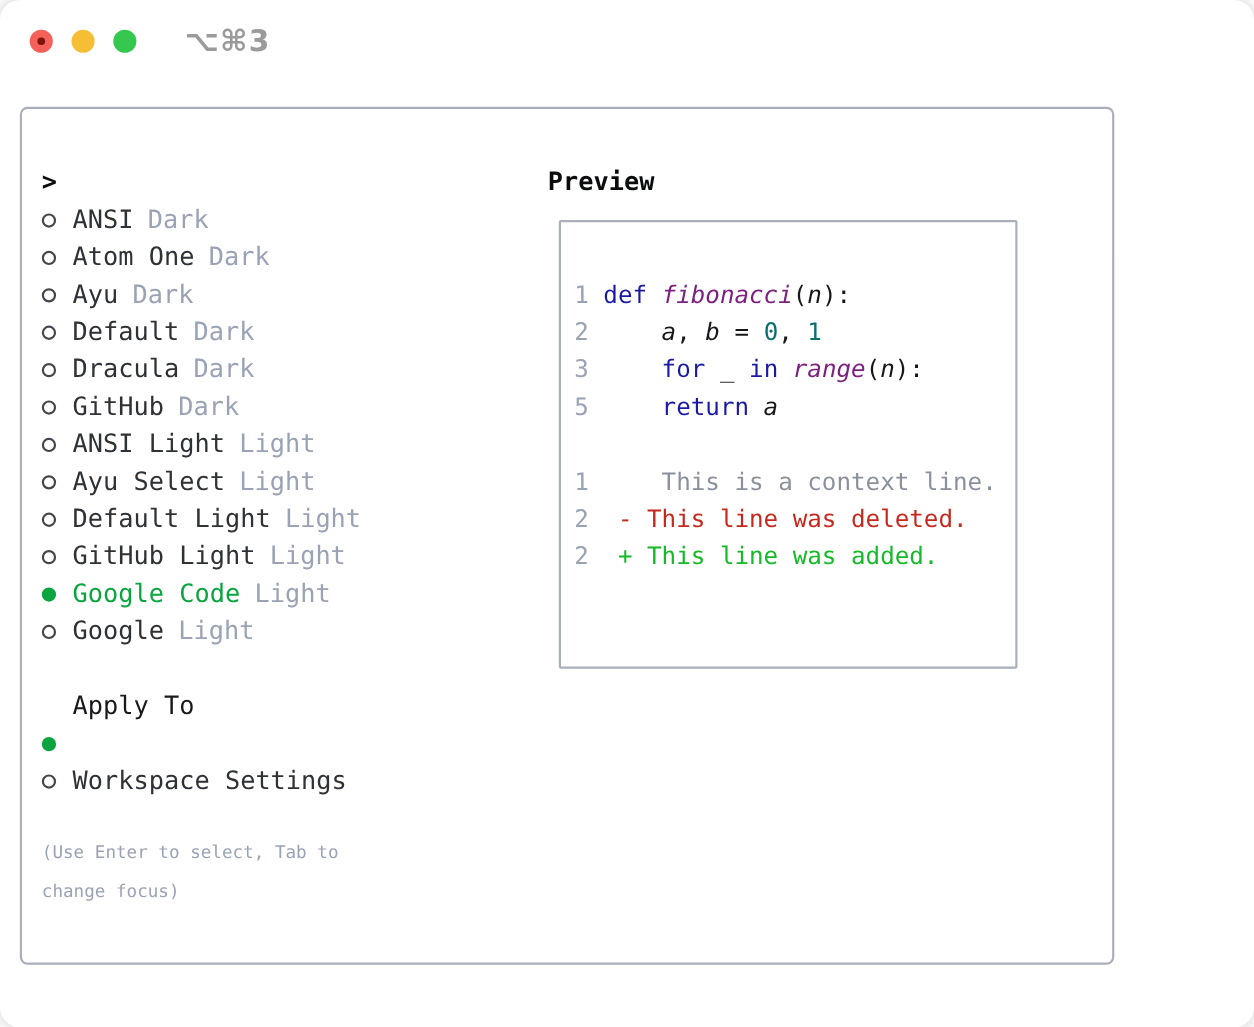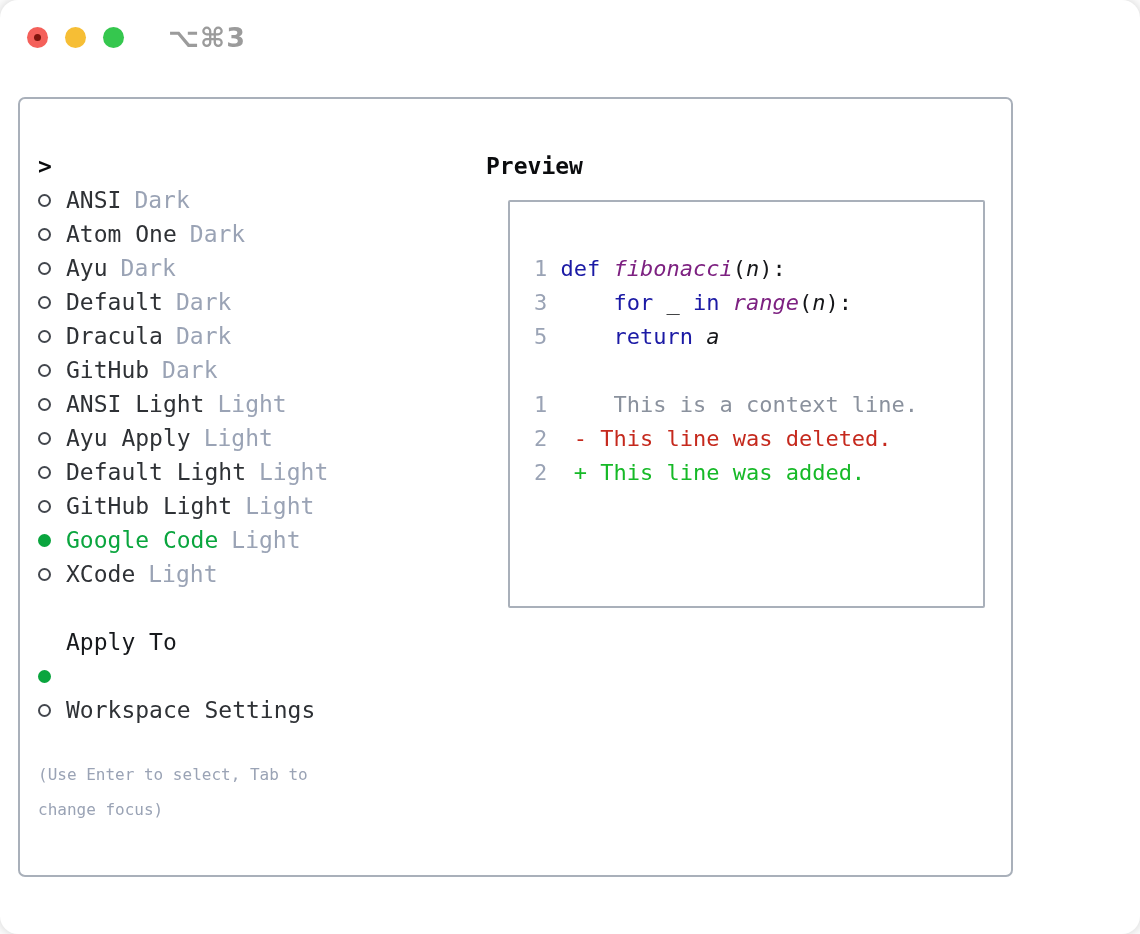--- a/index.html
+++ b/index.html
@@ -32,26 +32,26 @@
   .hdr .prefix{margin-right:14px;}
   .bullet{width:13px;height:13px;border:2px solid #43474e;border-radius:50%;box-sizing:border-box;margin-right:15px;flex:none;}
   .row.selected .bullet{background:var(--accent_green);border-color:var(--accent_green);}
   .tname{color:#2e3135;}
   .row.selected .tname{color:var(--accent_green);}
   .ttag{color:var(--muted);margin-left:13px;}
   .spacer{height:34px;}
   .subhdr{padding-left:28px;color:#17191c;}
   .hint{margin-top:30px;color:var(--muted);font-size:16px;line-height:35px;}
   
-  .preview-title{position:absolute;left:486px;top:149px;height:34px;display:flex;align-items:center;
+  .preview-title{position:absolute;left:498px;top:149px;height:34px;display:flex;align-items:center;
     font-size:23px;font-weight:bold;color:#0b0c0e;}
   .preview-box{
-    position:absolute;left:508px;top:200px;width:477px;height:408px;box-sizing:border-box;
+    position:absolute;left:508px;top:200px;width:417px;height:408px;box-sizing:border-box;
     border:2px solid var(--border);border-radius:2px;background:#fff;
-    padding:50px 0 0 24px;overflow:hidden;
+    padding:50px 0 0 12px;overflow:hidden;
   }
   .pline{height:34px;font-size:22px;line-height:34px;white-space:pre;}
   .lnum{display:inline-block;width:1ch;color:var(--lnum);}
   .tok-kwd{color:var(--kwd);}
   .tok-typ{color:var(--typ);font-style:italic;}
   .tok-var{color:var(--pln);font-style:italic;}
   .tok-lit{color:var(--lit);}
   .tok-pln{color:var(--pln);}
   .tok-ctx{color:var(--ctx);}
   .tok-del{color:var(--del);}
@@ -110,41 +110,41 @@
       <span class="tname">GitHub</span>
       <span class="ttag">Dark</span>
     </div>
     <div class="row">
       <span class="bullet"></span>
       <span class="tname">ANSI Light</span>
       <span class="ttag">Light</span>
     </div>
     <div class="row">
       <span class="bullet"></span>
-      <span class="tname">Ayu Apply</span>
+      <span class="tname">Ayu Select</span>
       <span class="ttag">Light</span>
     </div>
     <div class="row">
       <span class="bullet"></span>
       <span class="tname">Default Light</span>
       <span class="ttag">Light</span>
     </div>
     <div class="row">
       <span class="bullet"></span>
       <span class="tname">GitHub Light</span>
       <span class="ttag">Light</span>
     </div>
     <div class="row selected">
       <span class="bullet"></span>
       <span class="tname">Google Code</span>
       <span class="ttag">Light</span>
     </div>
     <div class="row">
       <span class="bullet"></span>
-      <span class="tname">XCode</span>
+      <span class="tname">Google</span>
       <span class="ttag">Light</span>
     </div>
 
     <div class="spacer"></div>
 
     <div class="row subhdr">Apply To</div>
     <div class="row selected">
       <span class="bullet"></span>
     </div>
     <div class="row">
@@ -155,20 +155,21 @@
     <div class="hint">
       <div>(Use Enter to select, Tab to</div>
       <div>change focus)</div>
     </div>
   </div>
 
   <div class="preview-title">Preview</div>
 
   <div class="preview-box">
     <div class="pline"><span class="lnum">1</span><span><span class="tok-pln"> </span><span class="tok-kwd">def</span><span class="tok-pln"> </span><span class="tok-typ">fibonacci</span><span class="tok-pln">(</span><span class="tok-var">n</span><span class="tok-pln">):</span></span></div>
+    <div class="pline"><span class="lnum">2</span><span><span class="tok-pln">     </span><span class="tok-var">a</span><span class="tok-pln">, </span><span class="tok-var">b</span><span class="tok-pln"> = </span><span class="tok-lit">0</span><span class="tok-pln">, </span><span class="tok-lit">1</span></span></div>
     <div class="pline"><span class="lnum">3</span><span><span class="tok-pln">     </span><span class="tok-kwd">for</span><span class="tok-pln"> _ </span><span class="tok-kwd">in</span><span class="tok-pln"> </span><span class="tok-typ">range</span><span class="tok-pln">(</span><span class="tok-var">n</span><span class="tok-pln">):</span></span></div>
     <div class="pline"><span class="lnum">5</span><span><span class="tok-pln">     </span><span class="tok-kwd">return</span><span class="tok-pln"> </span><span class="tok-var">a</span></span></div>
     <div class="pline"></div>
     <div class="pline"><span class="lnum">1</span><span><span class="tok-ctx">     This is a context line.</span></span></div>
     <div class="pline"><span class="lnum">2</span><span><span class="tok-del">  - This line was deleted.</span></span></div>
     <div class="pline"><span class="lnum">2</span><span><span class="tok-add">  + This line was added.</span></span></div>
   </div>
 
 </div>
 

